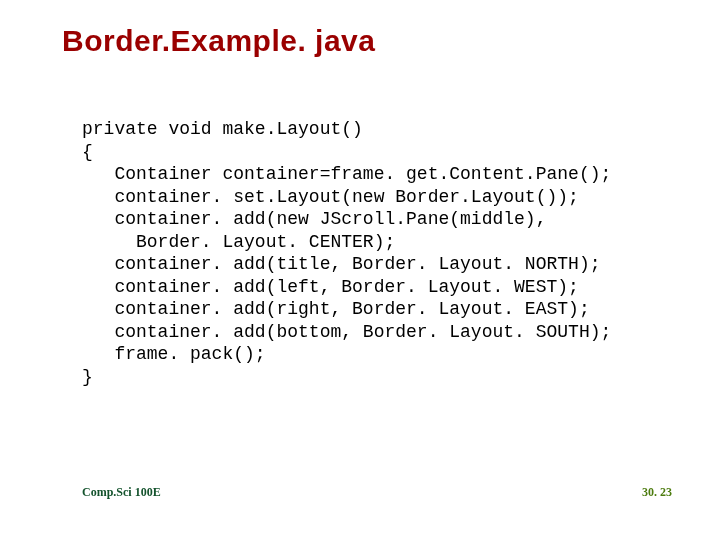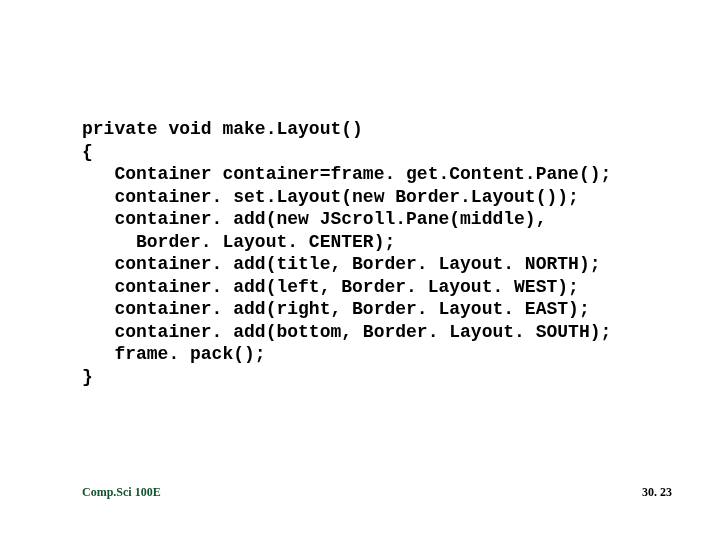--- a/index.html
+++ b/index.html
@@ -26,47 +26,48 @@
     color: #9a0000;
     letter-spacing: 0.5px;
   }
   .code {
     position: absolute;
     left: 82px;
     top: 118px;
     white-space: pre;
     font-family: "Courier New", Courier, monospace;
     font-size: 18px;
-    font-weight: bold;
+    font-weight: normal;
     color: #000000;
     line-height: 1.25;
   }
   .footer-left {
     position: absolute;
     left: 82px;
     bottom: 40px;
     font-size: 12px;
     font-weight: bold;
     color: #14532d;
     font-family: "Times New Roman", Times, serif;
   }
   .footer-right {
     position: absolute;
     right: 48px;
     bottom: 40px;
     font-size: 12px;
     font-weight: bold;
-    color: #000000;
+    color: #4d7c0f;
     font-family: "Times New Roman", Times, serif;
   }
 </style>
 </head>
 <body>
 
 <div class="slide">
+  <div class="title">Border.Example. java</div>
   <div class="code">private void make.Layout()
 {
    Container container=frame. get.Content.Pane();
    container. set.Layout(new Border.Layout());
    container. add(new JScroll.Pane(middle),
      Border. Layout. CENTER);
    container. add(title, Border. Layout. NORTH);
    container. add(left, Border. Layout. WEST);
    container. add(right, Border. Layout. EAST);
    container. add(bottom, Border. Layout. SOUTH);

